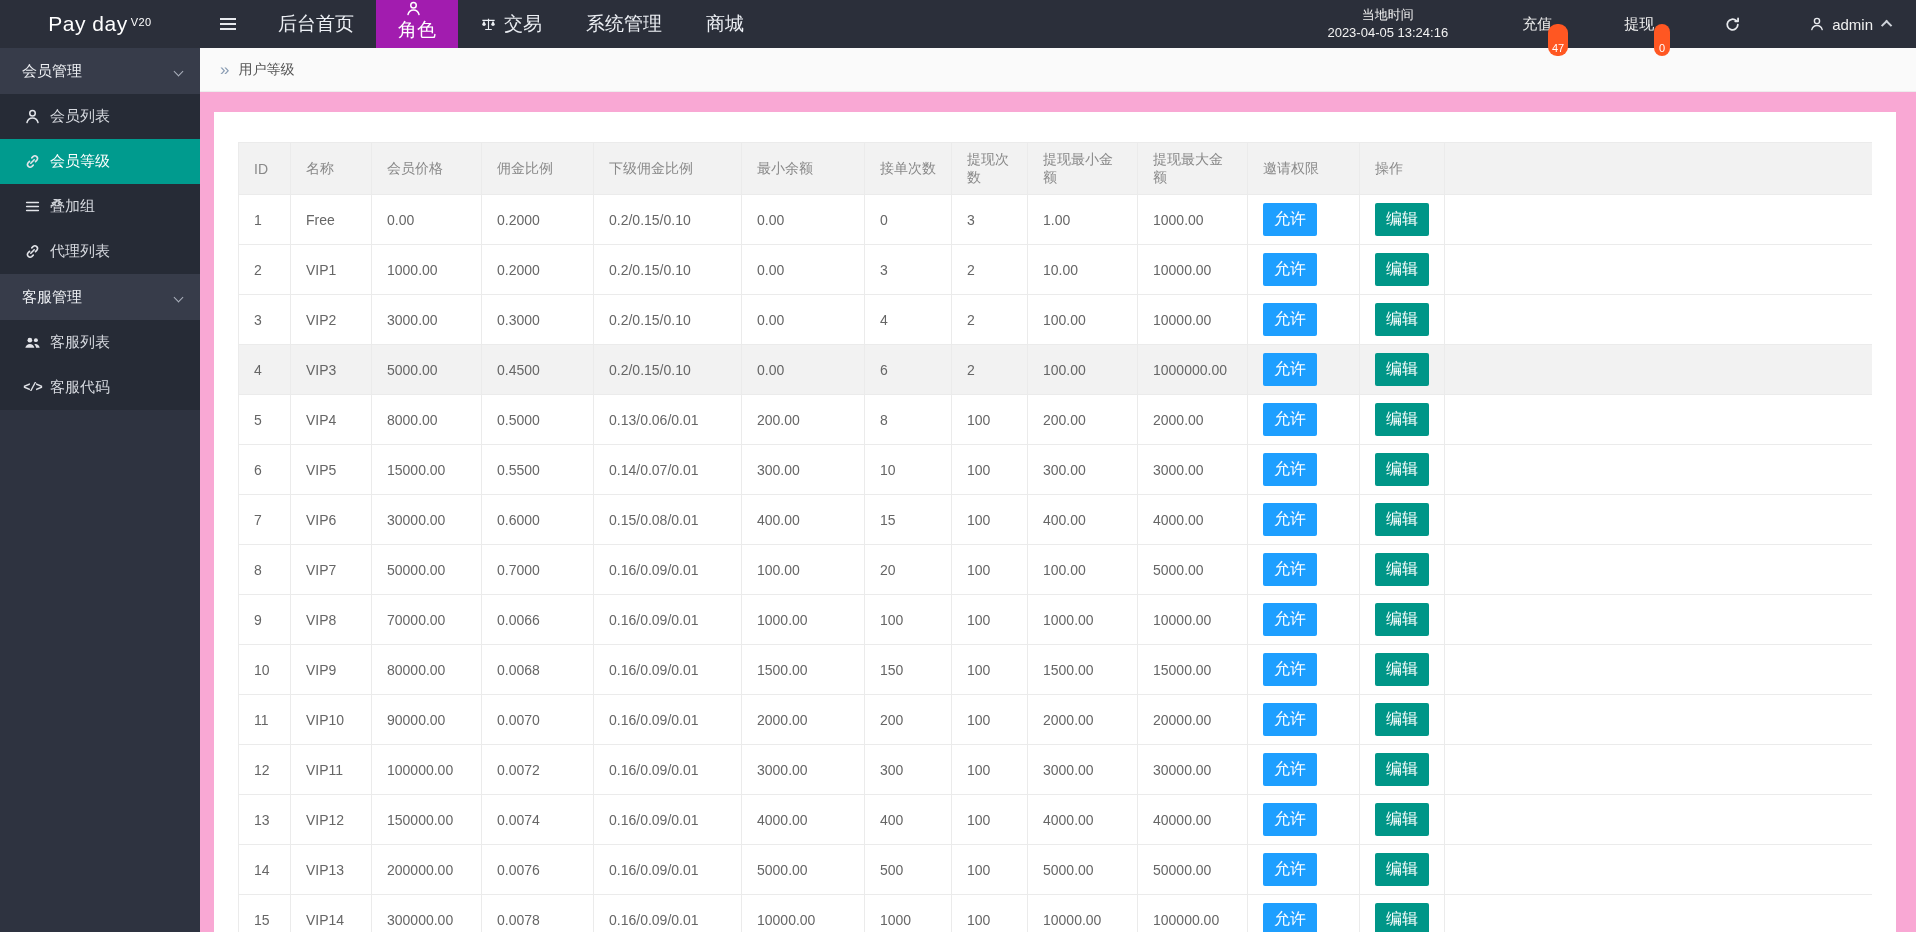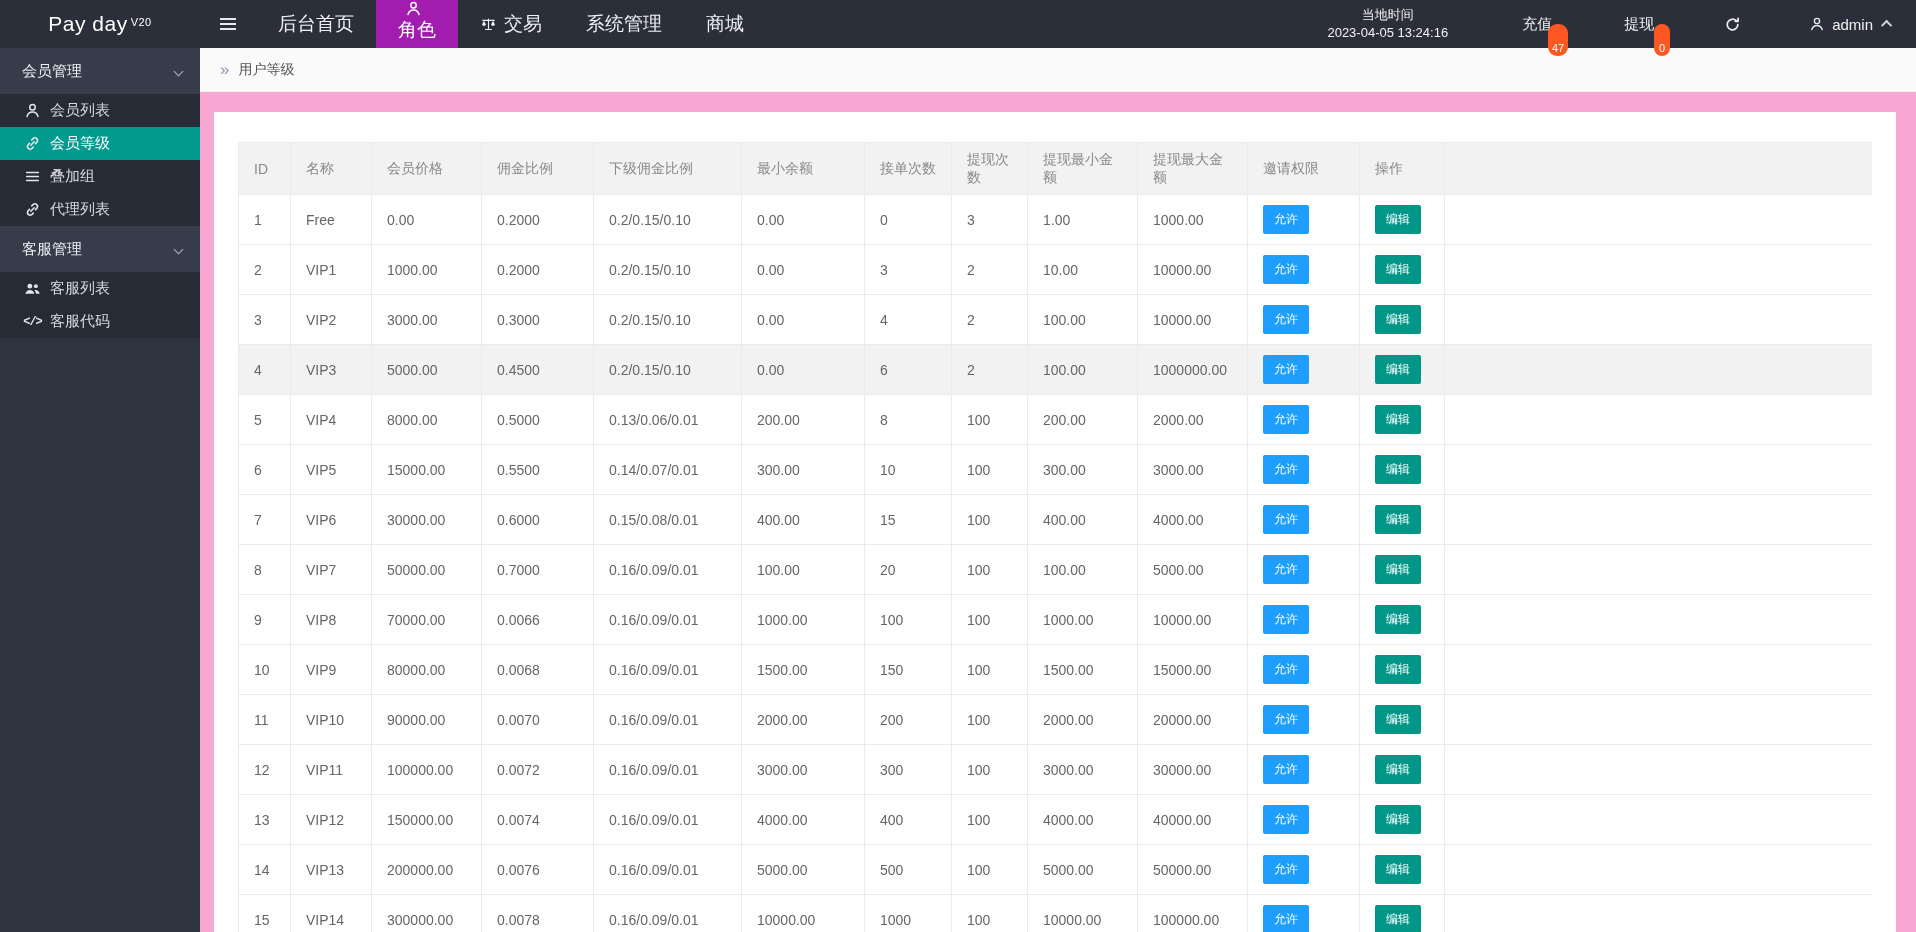--- a/index.html
+++ b/index.html
@@ -23,41 +23,41 @@
   .refresh-btn { display:flex; align-items:center; padding:0 18px; cursor:pointer; }
   .refresh-btn svg { width:17px; height:17px; }
   .user-item { display:flex; align-items:center; padding:0 24px 0 18px; gap:7px; font-size:15px; cursor:pointer; }
   .user-item .nico { width:16px; height:16px; display:inline-flex; }
   .chev-up { width:8px; height:8px; border-left:2px solid #cfd3da; border-top:2px solid #cfd3da; transform:rotate(45deg) translateY(2px); margin-left:4px; }
 
   
   .sidebar { position:absolute; left:0; top:48px; bottom:0; width:200px; background:#2e3340; }
   .side-group-header { height:46px; display:flex; align-items:center; padding:0 18px 0 22px; color:#eef0f4; font-size:15px; background:#373c4a; cursor:pointer; position:relative; }
   .side-group-header .chev-down { position:absolute; right:18px; width:7px; height:7px; border-right:1.6px solid #aab0bc; border-bottom:1.6px solid #aab0bc; transform:rotate(45deg); }
-  .side-item { height:33px; display:flex; align-items:center; padding:0 18px 0 24px; color:#d6d9df; font-size:15px; background:#262b36; cursor:pointer; }
+  .side-item { height:45px; display:flex; align-items:center; padding:0 18px 0 24px; color:#d6d9df; font-size:15px; background:#262b36; cursor:pointer; }
   .side-item .sico { width:17px; height:17px; margin-right:9px; display:inline-flex; align-items:center; justify-content:center; color:#e3e5ea; }
   .side-item .sico svg { width:100%; height:100%; }
   .side-item.active { background:#009b8e; color:#fff; }
   .code-glyph { font-size:12px; font-weight:bold; letter-spacing:-1px; font-family:"Liberation Mono","DejaVu Sans Mono",monospace; }
 
   
   .main { margin-left:200px; height:884px; }
   .breadcrumb-bar { height:44px; background:#fafafa; border-bottom:1px solid #ededed; display:flex; align-items:center; padding-left:20px; }
   .crumb-arrows { color:#8a9cb3; font-size:17px; margin-right:9px; }
   .crumb-label { color:#555; font-size:14px; }
   .content { height:916px; overflow:hidden; padding:20px 20px 0 14px; background:#f9a8d4; }
   .card { background:#fff; height:900px; padding:30px 24px 0 24px; }
 
   
   table.grid { width:100%; border-collapse:collapse; table-layout:fixed; font-size:14px; color:#666; }
   .grid th { background:#f2f2f2; color:#898989; font-weight:normal; text-align:left; height:52px; padding:0 15px; border:1px solid #ebebeb; font-size:14px; }
   .grid td { height:50px; padding:0 15px; border:1px solid #ebebeb; text-align:left; white-space:nowrap; overflow:hidden; }
   .grid th.filler, .grid td.filler { border-right:none; }
   .grid tr.highlight td { background:#f2f2f2; }
-  .btn { border:none; color:#fff; font-size:12px; padding:6px 11px; border-radius:2px; cursor:pointer; font-family:Liberation Sans, sans-serif; }
+  .btn { border:none; color:#fff; font-size:16px; padding:6px 11px; border-radius:2px; cursor:pointer; font-family:Liberation Sans, sans-serif; }
   .btn-allow { background:#1e9fff; }
   .btn-edit { background:#009688; }
 </style>
 </head>
 <body>
 
 <div class="topnav">
   <div class="logo">
     <span>Pay day</span>
     <sup>V20</sup>

